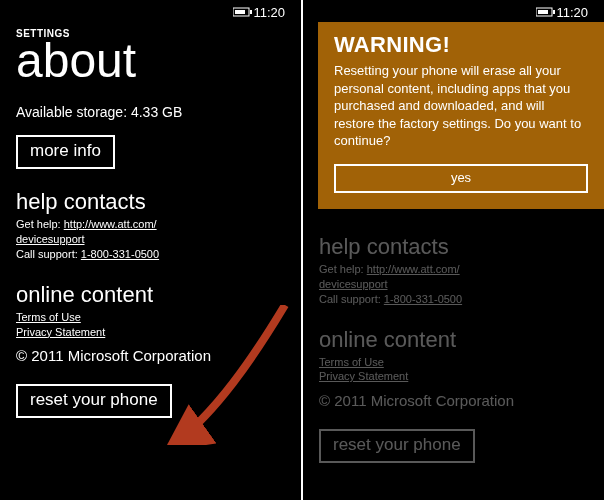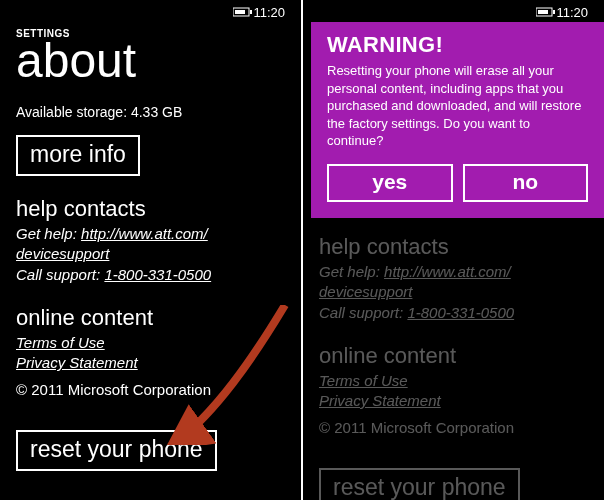--- a/index.html
+++ b/index.html
@@ -53,69 +53,68 @@
     .storage-line {
       font-size: 14px;
       line-height: 1.3;
     }
     .btn {
       display: inline-block;
       border: 2px solid #fff;
       color: #fff;
       background: transparent;
       font-family: inherit;
-      font-size: 23px;
+      font-size: 17px;
       font-weight: 400;
       padding: 4px 12px 6px;
       margin-top: 14px;
       cursor: pointer;
     }
     .section-heading {
       font-size: 22px;
       font-weight: 300;
       margin-top: 20px;
       margin-bottom: 2px;
     }
     .body-line {
-      font-size: 15px;
+      font-size: 11px;
       line-height: 1.35;
-      font-style: italic;
     }
     .link {
       text-decoration: underline;
       color: #fff;
       cursor: pointer;
     }
     .copyright {
       font-size: 15px;
       margin-top: 8px;
     }
     .reset-btn {
-      margin-top: 32px;
+      margin-top: 20px;
     }
     
     .arrow {
       position: absolute;
       left: 155px;
       top: 305px;
       width: 140px;
       height: 140px;
       pointer-events: none;
     }
     
     .phone.right .dim {
       filter: brightness(0.35);
       pointer-events: none;
     }
     .overlay {
       position: absolute;
       top: 22px;
-      left: 8px;
+      left: 15px;
       right: 0;
-      background: #a21caf;
+      background: #a16207;
       color: #fff;
       padding: 10px 16px 16px;
       z-index: 2;
     }
     .overlay-title {
       font-size: 22px;
       font-weight: 600;
       letter-spacing: 0.3px;
       margin-bottom: 4px;
     }
@@ -128,22 +127,22 @@
       display: flex;
       gap: 10px;
       margin-top: 14px;
     }
     .overlay-buttons .ob {
       flex: 1;
       border: 2px solid #fff;
       background: transparent;
       color: #fff;
       font-family: inherit;
-      font-size: 21px;
-      font-weight: 700;
+      font-size: 13px;
+      font-weight: 400;
       padding: 4px 0 6px;
       text-align: center;
       cursor: pointer;
     }
     .phone.right {
       padding: 0;
     }
     .phone.right .status-bar { padding-right: 16px; }
     .phone.right .dim { padding: 0 16px; }
     .phone.right .dim .section-heading:first-child { margin-top: 12px; }
@@ -208,21 +207,20 @@
       </svg>
     </span>
     <span>11:20</span>
   </div>
 
   <div class="overlay">
     <div class="overlay-title">WARNING!</div>
     <div class="overlay-body">Resetting your phone will erase all your personal content, including apps that you purchased and downloaded, and will restore the factory settings. Do you want to continue?</div>
     <div class="overlay-buttons">
       <button class="ob">yes</button>
-      <button class="ob">no</button>
     </div>
   </div>
 
   <div class="dim">
     <div style="height:192px"></div>
     <div class="section-heading">help contacts</div>
     <div class="body-line">
       <span>Get help: </span><span class="link">http://www.att.com/</span>
     </div>
     <div class="body-line">

